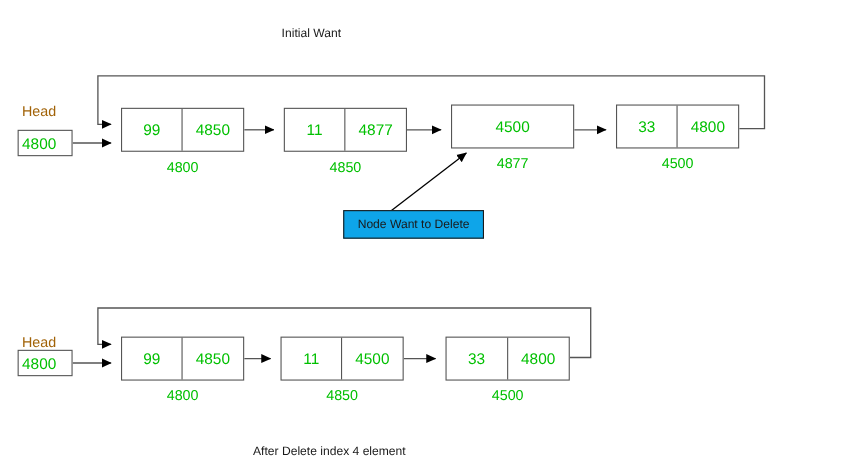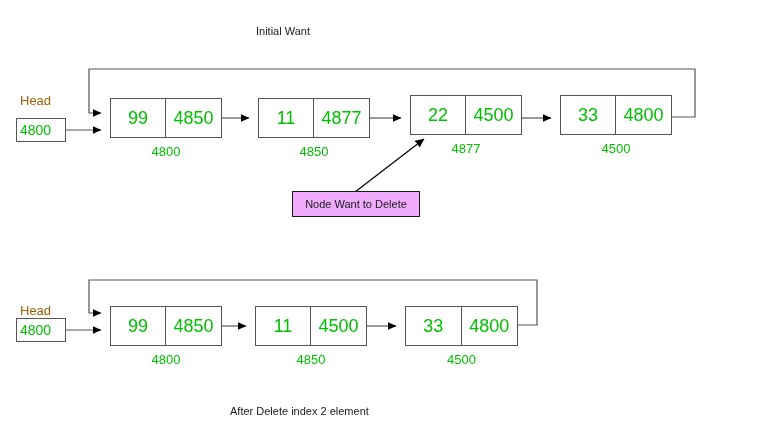--- a/index.html
+++ b/index.html
@@ -51,43 +51,44 @@
   }
   .node {
     display: flex;
     flex-direction: row;
   }
   .node-cell {
     flex: 1 1 50%;
     display: flex;
     align-items: center;
     justify-content: center;
-    font-size: 18px;
+    font-size: 14px;
     color: #00c000;
     box-sizing: border-box;
   }
   .node-cell.data { border-right: 1px solid #555555; }
   .addr-label {
     position: absolute;
     font-size: 13px;
     color: #00c000;
     white-space: nowrap;
     text-align: center;
   }
   .tag-box {
     position: absolute;
     box-sizing: border-box;
     border: 1px solid #1a1a1a;
-    background: #f0abfc;
+    background: #0ea5e9;
     display: flex;
     align-items: center;
     justify-content: center;
     font-size: 11px;
     color: #1a1a1a;
     white-space: nowrap;
+    margin-left: 20px;
   }
 </style>
 </head>
 <body>
 
 <svg id="canvas" viewBox="0 0 783 432" xmlns="http://www.w3.org/2000/svg">
   <defs>
     <marker id="ah" markerWidth="9" markerHeight="9" refX="8.5" refY="4.5" orient="auto" markerUnits="userSpaceOnUse">
       <path d="M0,0.4 L9,4.5 L0,8.6 z" fill="#000000"></path>
     </marker>
@@ -148,21 +149,20 @@
 </div>
 <div class="addr-label" style="left:110px; top:144px; width:112px;">4800</div>
 
 <div class="box node" style="left:258px; top:98px; width:112px; height:40px;">
   <div class="node-cell data">11</div>
   <div class="node-cell next">4877</div>
 </div>
 <div class="addr-label" style="left:258px; top:144px; width:112px;">4850</div>
 
 <div class="box node" style="left:410px; top:95px; width:112px; height:40px;">
-  <div class="node-cell data">22</div>
   <div class="node-cell next">4500</div>
 </div>
 <div class="addr-label" style="left:410px; top:141px; width:112px;">4877</div>
 
 <div class="box node" style="left:560px; top:95px; width:112px; height:40px;">
   <div class="node-cell data">33</div>
   <div class="node-cell next">4800</div>
 </div>
 <div class="addr-label" style="left:560px; top:141px; width:112px;">4500</div>
 
@@ -185,13 +185,13 @@
   <div class="node-cell next">4500</div>
 </div>
 <div class="addr-label" style="left:255px; top:352px; width:112px;">4850</div>
 
 <div class="box node" style="left:405px; top:306px; width:113px; height:40px;">
   <div class="node-cell data">33</div>
   <div class="node-cell next">4800</div>
 </div>
 <div class="addr-label" style="left:405px; top:352px; width:113px;">4500</div>
 
-<div class="caption" style="left:230px; top:405px;">After Delete index 2 element</div>
+<div class="caption" style="left:230px; top:405px;">After Delete index 4 element</div>
 
 </body></html>

